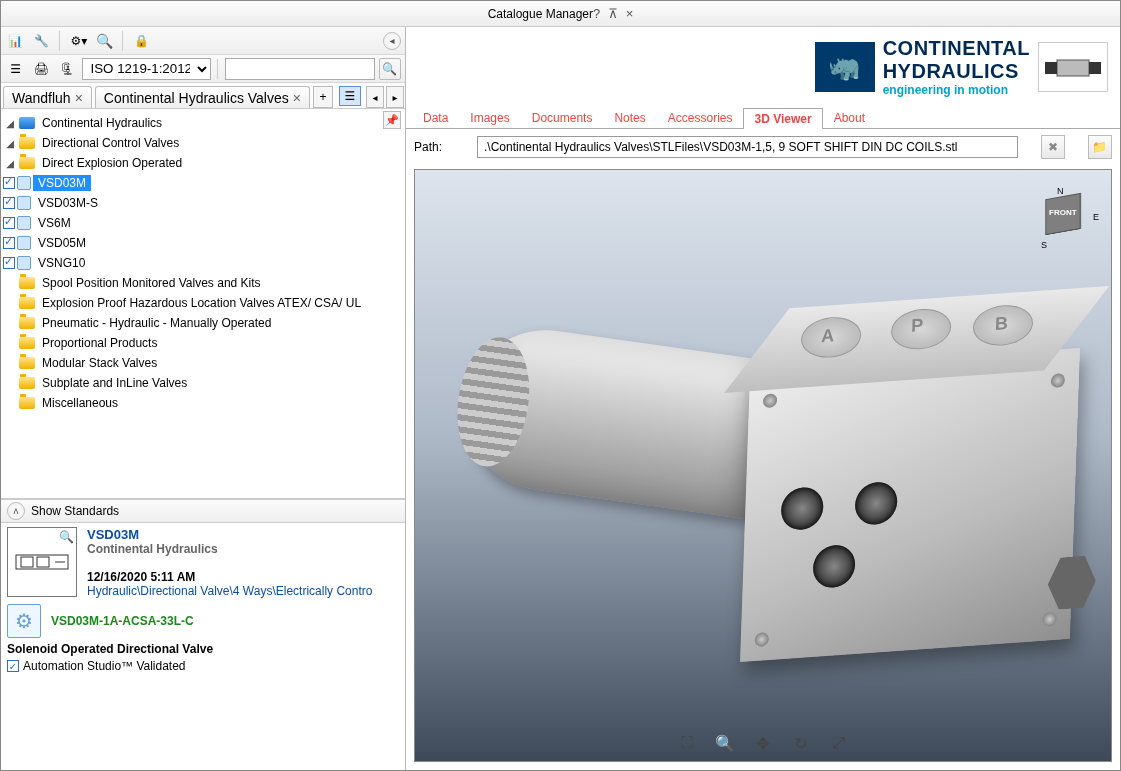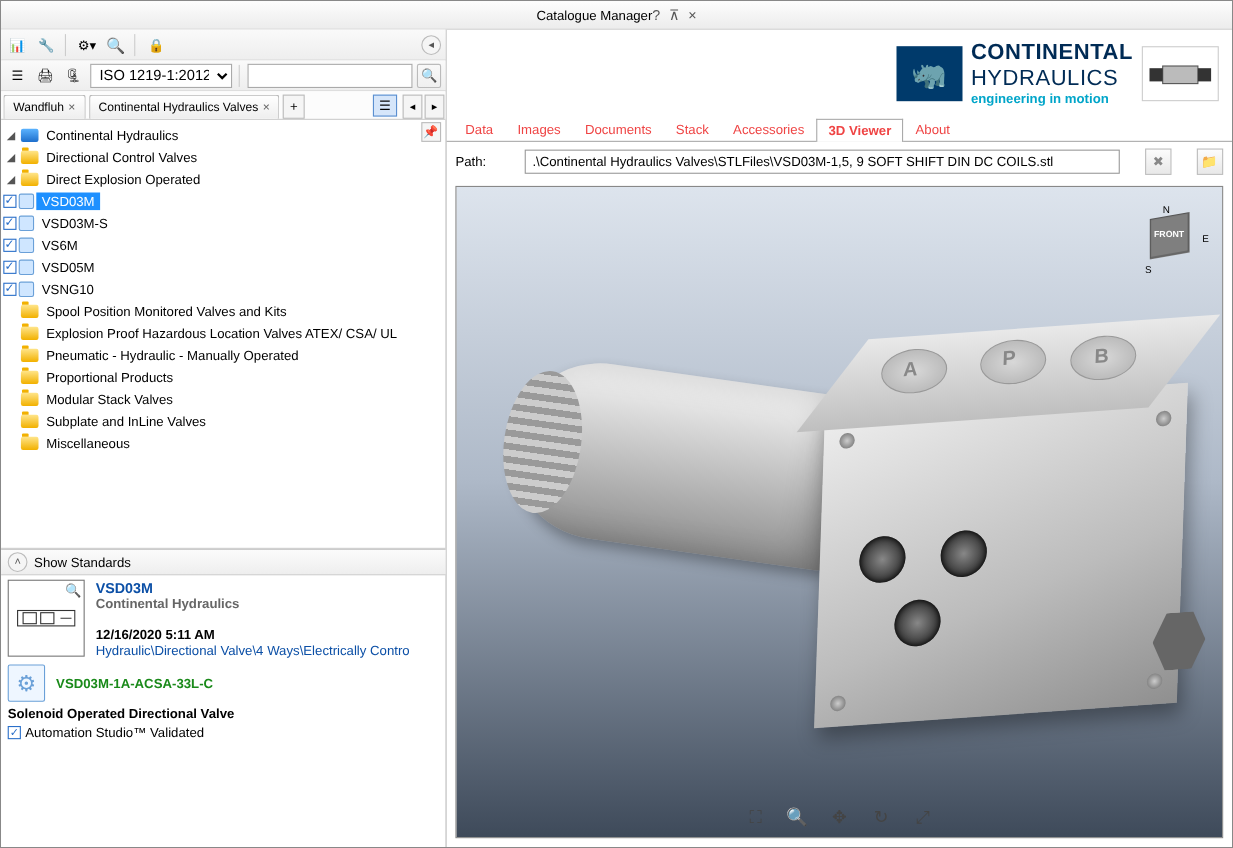--- a/index.html
+++ b/index.html
@@ -16,21 +16,21 @@
 .right-pane { flex: 1; display: flex; flex-direction: column; }
 
 .toolbar-row { height: 28px; display: flex; align-items: center; gap: 4px; padding: 2px 4px; border-bottom: 1px solid #d6d6d6; background: linear-gradient(#fafafa,#eee); }
 .tb-btn { width: 22px; height: 22px; display: inline-flex; align-items: center; justify-content: center; border: 1px solid transparent; border-radius: 2px; cursor: pointer; }
 .tb-sep { width: 1px; height: 20px; background: #ccc; margin: 0 4px 0 2px; }
 .std-select { height: 22px; min-width: 120px; border: 1px solid #aaa; padding: 0 4px; background:#fff; }
 .search-box { height: 22px; border: 1px solid #aaa; padding: 0 4px; background:#fff; }
 .small-arrow-btn { width: 18px; height: 18px; border: 1px solid #bbb; border-radius: 9px; display: flex; align-items:center; justify-content:center; background: #f5f5f5; font-size: 10px; color:#555;}
 
 .tabs-row { height: 26px; display: flex; align-items: stretch; background:#fcfcfc; border-bottom:1px solid #ccc; padding-left:2px; }
-.tabs-row .tab { display:flex; align-items:center; gap:4px; padding:0 8px; border:1px solid #bbb; border-bottom:none; background: linear-gradient(#fff,#eee); border-top-left-radius:3px; border-top-right-radius:3px; margin-right:3px; font-size:11px; margin-top:3px; cursor:pointer; }
+.tabs-row .tab { display:flex; align-items:center; gap:4px; padding:0 8px; border:1px solid #bbb; border-bottom:none; background: linear-gradient(#fff,#eee); border-top-left-radius:3px; border-top-right-radius:3px; margin-right:3px; font-size:14px; margin-top:3px; cursor:pointer; }
 .tabs-row .tab .close-x { color:#666; cursor:pointer; }
 .tabs-row .addtab { width:20px; display:flex; align-items:center; justify-content:center; border:1px solid #bbb; margin-top:3px; background:#f5f5f5; cursor:pointer;}
 .tabs-row .spacer { flex: 1; }
 .tabs-row .navbtn { width:18px; display:flex; align-items:center; justify-content:center; border:1px solid #bbb; margin:3px 1px 0 1px; background:#f5f5f5; font-size:10px; cursor:pointer;}
 .tabs-row .viewbtn { width:22px; height:20px; display:flex; align-items:center; justify-content:center; border:1px solid #5b8fd0; background:#d6e6fa; margin:3px 4px 0 4px; cursor:pointer;}
 
 .tree-wrap { flex: 0 0 390px; overflow:auto; padding:4px 2px; border-bottom:1px solid #ccc; position:relative;}
 .tree { list-style: none; }
 .tree li { white-space: nowrap; padding: 1px 0; }
 .tree .row { display: inline-flex; align-items:center; gap:2px; height:18px; }
@@ -59,21 +59,21 @@
 .part-card { display:flex; align-items:center; gap:10px; }
 .gear-thumb { width:34px; height:34px; border:1px solid #6aa0d8; display:flex;align-items:center;justify-content:center; border-radius:2px; color:#6aa0d8; font-size:20px; background:#eef6ff;}
 .part-code { color:#1a8a1a; font-weight:bold; font-size:12px;}
 .valve-title{ font-weight:bold; margin-top:4px;}
 .val-row{ display:flex; align-items:center; gap:4px; margin-top:3px; }
 .chk2{ width:12px;height:12px;border:1px solid #2a6fc9; display:inline-flex;align-items:center;justify-content:center;font-size:10px;color:#2a6fc9;}
 
 .logo-row{ height:80px; display:flex; justify-content:flex-end; align-items:center; padding:6px 12px; gap:8px; }
 .brand-text{ font-family: Arial, sans-serif; }
 .brand-text .l1{ font-size:20px; font-weight:900; color:#002b55; letter-spacing:0.5px;}
-.brand-text .l2{ font-size:20px; font-weight:400; color:#002b55; letter-spacing:0.5px;}
+.brand-text .l2{ font-size:20px; font-weight:700; color:#002b55; letter-spacing:0.5px;}
 .brand-text .tag{ color:#00a5c9; font-weight:600; font-size:12px;}
 .rhino { width:60px; height:50px; background:#003a6b; display:flex;align-items:center;justify-content:center;color:#fff; font-size:26px;}
 .valve-thumb{ width:70px; height:50px; border:1px solid #ccc; display:flex;align-items:center;justify-content:center; }
 
 .rtabs { display:flex; border-bottom:1px solid #aaa; padding-left:6px; }
 .rtabs .rtab { padding:3px 10px; border:1px solid transparent; border-bottom:none; cursor:pointer; color:#ef4444;}
 .rtabs .rtab.active { border-color:#aaa; background:#fff; font-weight:bold; position:relative; top:1px; }
 
 .path-row { display:flex; align-items:center; gap:23px; padding:6px 8px; }
 .path-input { flex:1; height:22px; border:1px solid #999; padding:0 6px; background:#fff; font-size:12px;}
@@ -291,21 +291,21 @@
             <rect x="2" y="12" width="12" height="12" fill="#333"></rect>
             <rect x="46" y="12" width="12" height="12" fill="#333"></rect>
           </svg>
       </div>
     </div>
 
     <div class="rtabs">
       <div class="rtab">Data</div>
       <div class="rtab">Images</div>
       <div class="rtab">Documents</div>
-      <div class="rtab">Stack</div>
+      <div class="rtab">Notes</div>
       <div class="rtab">Accessories</div>
       <div class="rtab active">3D Viewer</div>
       <div class="rtab">About</div>
     </div>
 
     <div class="path-row">
       <span style="min-width:40px;">Path:</span>
       <input class="path-input" value=".\Continental Hydraulics Valves\STLFiles\VSD03M-1,5, 9 SOFT SHIFT DIN DC COILS.stl" style="">
       <span class="icon-btn">✖</span>
       <span class="icon-btn">📁</span>

